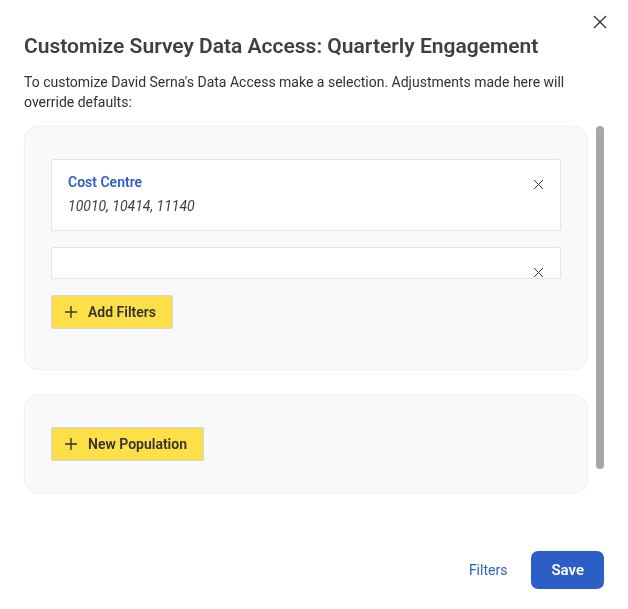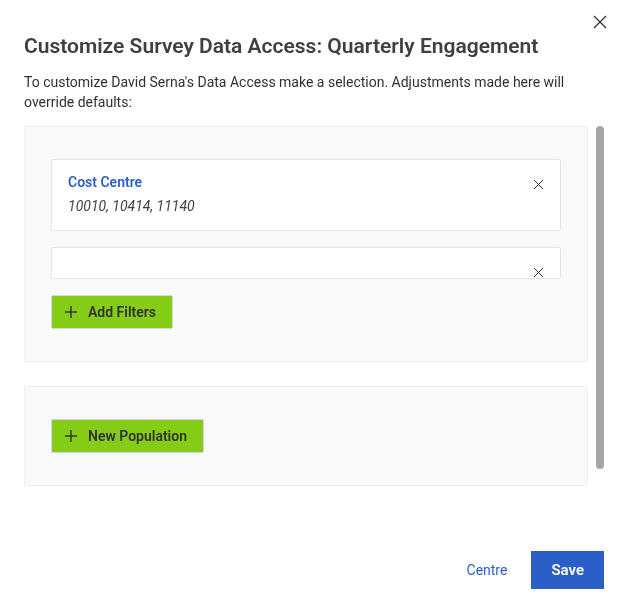--- a/index.html
+++ b/index.html
@@ -53,22 +53,22 @@
     right: 0;
     top: 0;
     width: 8px;
     height: 343px;
     background: #a6a6a6;
     border-radius: 4px;
   }
   .panel {
     background: #f7f9fb;
     border: 1px solid #eef1f4;
-    border-radius: 2px;
-    padding: 32px 26px 32px 26px;
+    border-radius: 14px;
+    padding: 32px 26px 40px 26px;
     margin-right: 16px;
     margin-bottom: 24px;
   }
   .filter-card {
     background: #fff;
     border: 1px solid #e1e4e8;
     border-radius: 2px;
     padding: 14px 16px 16px 16px;
     margin-bottom: 16px;
     position: relative;
@@ -93,21 +93,21 @@
     cursor: pointer;
     display: flex;
     align-items: center;
     justify-content: center;
   }
   .filter-remove svg { width: 11px; height: 11px; }
   .btn {
     display: inline-flex;
     align-items: center;
     gap: 10px;
-    background: #84cc16;
+    background: #fde047;
     border: 1px solid #d2d6db;
     border-radius: 2px;
     padding: 8px 16px 8px 12px;
     font-size: 14px;
     font-weight: 600;
     color: #323130;
     cursor: pointer;
     font-family: inherit;
   }
   .btn svg { width: 14px; height: 14px; }
@@ -131,21 +131,21 @@
     background: none;
     border: none;
     cursor: pointer;
     font-family: inherit;
     padding: 4px 6px;
   }
   .primary-btn {
     background: #2b5fc7;
     color: #fff;
     border: none;
-    border-radius: 0;
+    border-radius: 7px;
     padding: 10px 20px;
     font-size: 15px;
     font-weight: 600;
     cursor: pointer;
     font-family: inherit;
   }
 </style>
 </head>
 <body>
 
@@ -201,17 +201,17 @@
           <line x1="7" y1="1" x2="7" y2="13" stroke="#323130" stroke-width="1.4"></line>
           <line x1="1" y1="7" x2="13" y2="7" stroke="#323130" stroke-width="1.4"></line>
         </svg>
         <span>New Population</span>
       </button>
     </div>
 
   </div>
 
   <div class="footer">
-    <button class="link-btn">Centre</button>
+    <button class="link-btn">Filters</button>
     <button class="primary-btn">Save</button>
   </div>
 
 </div>
 
 </body></html>

